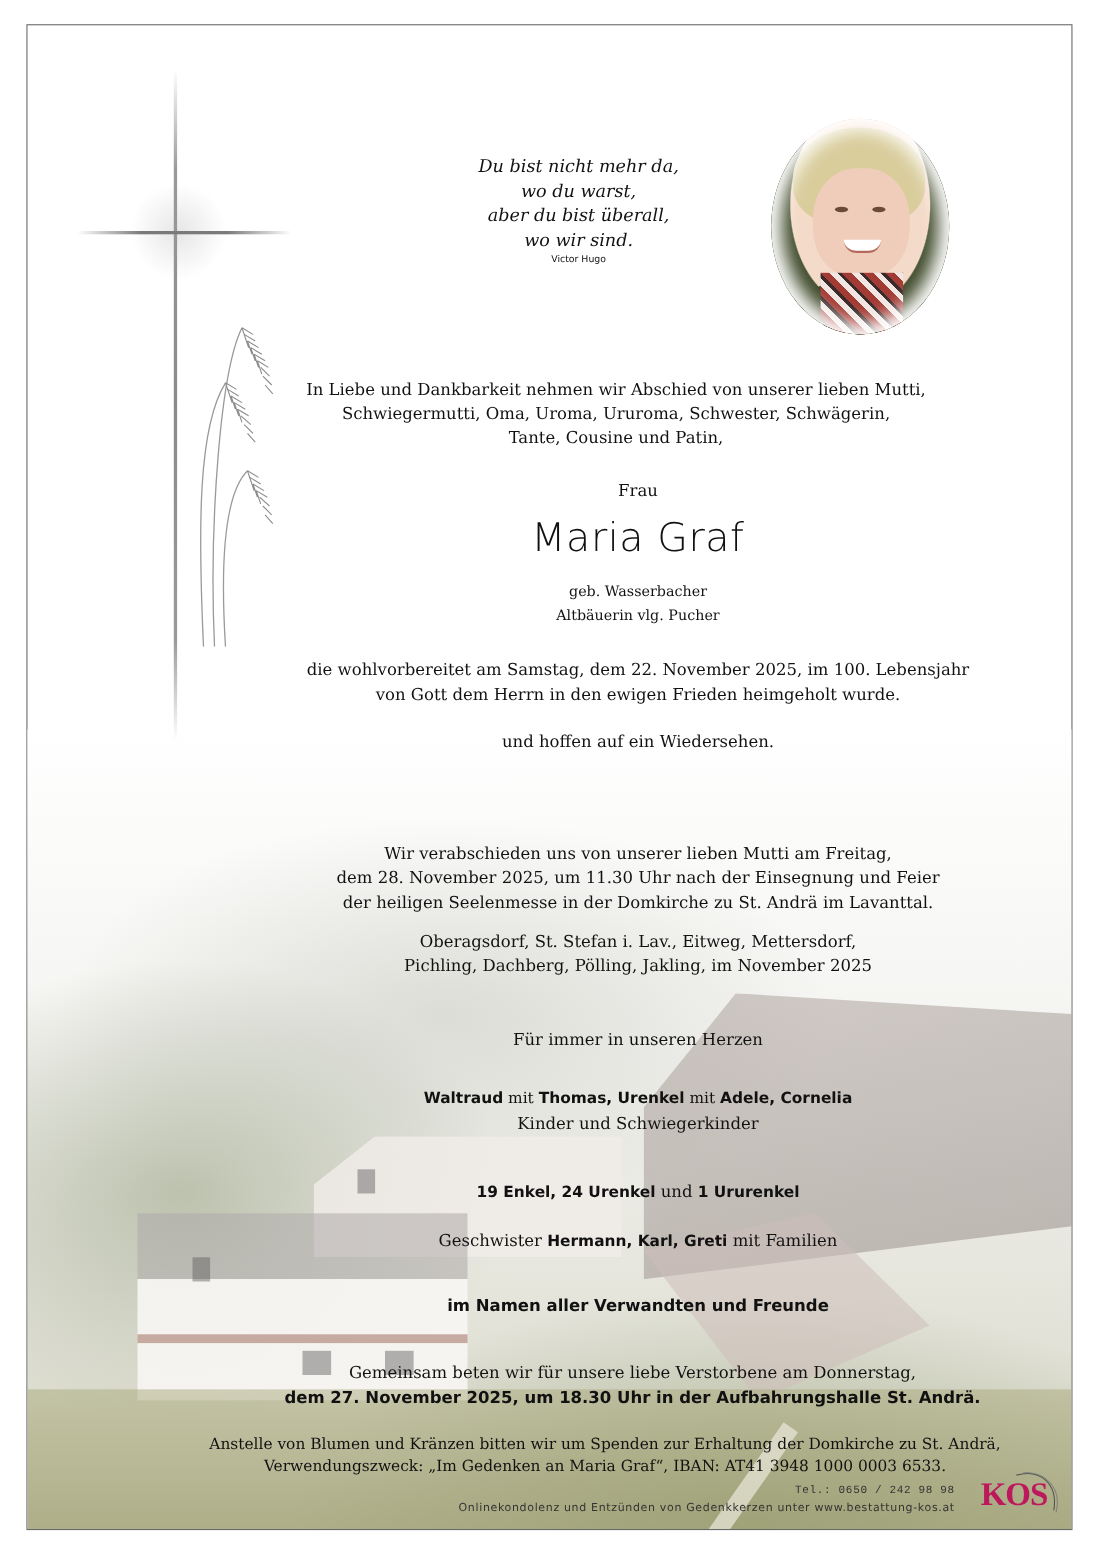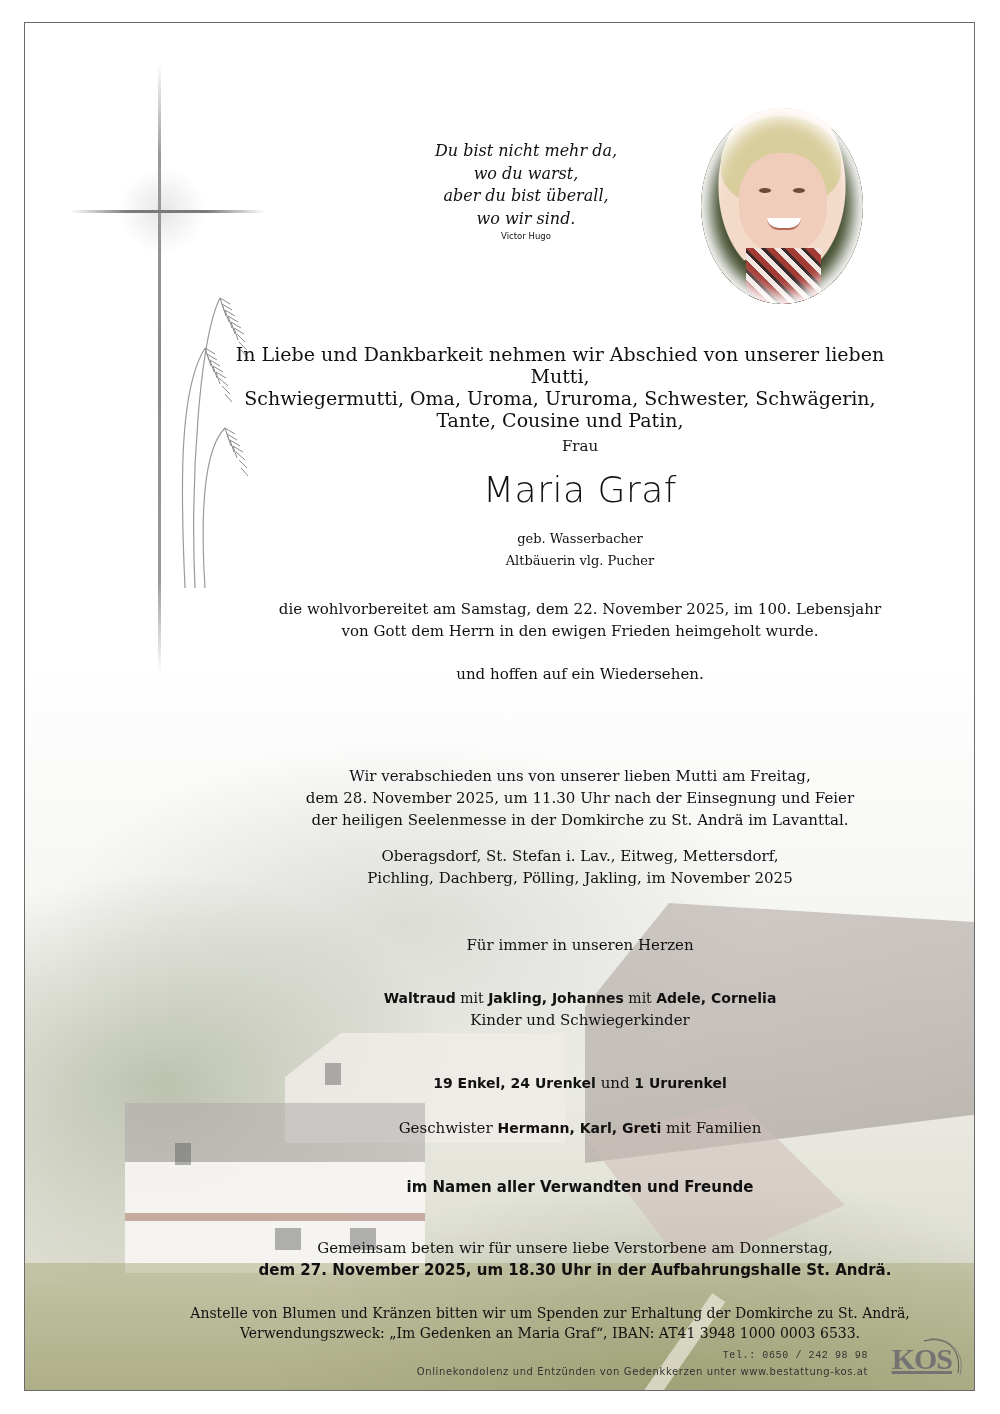--- a/index.html
+++ b/index.html
@@ -65,40 +65,40 @@
   .photo .hair { position:absolute; left:20px; top:8px; width:120px; height:90px; border-radius:50% 50% 40% 40%; background:#d9cd9c; }
   .photo .face { position:absolute; left:38px; top:45px; width:88px; height:100px; border-radius:45%; background:#f0cdbb; }
   .photo .eye1, .photo .eye2 { position:absolute; top:80px; width:12px; height:5px; border-radius:50%; background:#6b4a3a; }
   .photo .eye1 { left:58px; } .photo .eye2 { left:92px; }
   .photo .smile { position:absolute; left:66px; top:110px; width:34px; height:10px; border-radius:0 0 20px 20px; background:#fff; border-bottom:2px solid #b36a5a; }
   .photo .scarf { position:absolute; left:45px; top:140px; width:75px; height:60px;
     background:repeating-linear-gradient(45deg, #a33b35 0 6px, #f1e6e2 6px 11px, #3a2a2a 11px 14px); }
   .photo .jacket { position:absolute; left:0; top:150px; width:162px; height:60px; background:#3e4828; clip-path:polygon(0 40%, 30% 0, 30% 100%, 0 100%, 100% 100%, 70% 100%, 70% 0, 100% 40%); }
   .photo-fade { position:absolute; inset:0; border-radius:50%; box-shadow:inset 0 0 16px 10px #fff; }
 
-  .intro { left:180px; top:320px; width:710px; font-size:19px; line-height:22px; }
+  .intro { left:180px; top:320px; width:710px; font-size:15px; line-height:22px; }
   .frau { left:400px; top:414px; width:310px; font-size:15px; }
   .name { left:330px; top:433px; width:450px; font-size:36px; line-height:68px; letter-spacing:0.5px; font-family:"DejaVu Sans", sans-serif; font-weight:300; }
   .sub { left:380px; top:505px; width:350px; font-size:13px; line-height:22px; }
   .p1 { left:180px; top:575px; width:750px; font-size:15px; line-height:22px; }
   .p2 { left:180px; top:640px; width:750px; font-size:15px; line-height:22px; }
   .p3 { left:180px; top:742px; width:750px; font-size:15px; line-height:22px; }
   .p4 { left:180px; top:822px; width:750px; font-size:15px; line-height:22px; }
   .p5 { left:180px; top:913px; width:750px; font-size:15px; }
   .p6 { left:180px; top:964px; width:750px; font-size:15px; line-height:22px; }
   .p6 .b, .b { font-family:"DejaVu Sans", sans-serif; font-weight:bold; font-size:14px; }
   .p6 .m { font-size:14px; }
   .p7 { left:180px; top:1051px; width:750px; font-size:15px; }
   .p8 { left:180px; top:1096px; width:750px; font-size:15px; }
   .p9 { left:180px; top:1155px; width:750px; font-size:15px; }
   .p10 { left:150px; top:1214px; width:800px; font-size:15px; line-height:22px; }
   .p11 { left:120px; top:1280px; width:810px; font-size:14px; line-height:20px; }
   .footer-tel { position:absolute; right:106px; top:1327px; font-size:10px; letter-spacing:0.6px; color:#333; font-family:Liberation Mono, monospace; }
   .footer-web { position:absolute; right:106px; top:1343px; font-size:10px; letter-spacing:0.6px; color:#333; font-family:"DejaVu Sans", sans-serif; }
-  .logo { position:absolute; right:22px; top:1319px; font-family:"Liberation Serif", serif; font-weight:bold; font-size:30px; color:#737373; letter-spacing:-1px;text-decoration:underline; }
+  .logo { position:absolute; right:22px; top:1319px; font-family:"Liberation Serif", serif; font-weight:bold; font-size:30px; color:#be185d; letter-spacing:-1px; }
   .logo-arc { position:absolute; right:8px; top:1312px; width:50px; height:44px; }
 </style>
 </head>
 <body>
 
 <div class="page">
   <div class="bg">
     <div class="layer hill"></div>
     <div class="layer roof-big"></div>
     <div class="layer roof-right"></div>
@@ -181,21 +181,21 @@
 
   <div class="center p4">
     <div>Oberagsdorf, St. Stefan i. Lav., Eitweg, Mettersdorf,</div>
     <div>Pichling, Dachberg, Pölling, Jakling, im November 2025</div>
   </div>
 
   <div class="center p5">Für immer in unseren Herzen</div>
 
   <div class="center p6">
     <div>
-      <span class="b">Waltraud</span><span class="m"> mit </span><span class="b">Jakling, Johannes</span><span class="m"> mit </span><span class="b">Adele, Cornelia</span>
+      <span class="b">Waltraud</span><span class="m"> mit </span><span class="b">Thomas, Urenkel</span><span class="m"> mit </span><span class="b">Adele, Cornelia</span>
     </div>
     <div>Kinder und Schwiegerkinder</div>
   </div>
 
   <div class="center p7">
     <span class="b">19 Enkel, 24 Urenkel</span><span> und </span><span class="b">1 Ururenkel</span>
   </div>
 
   <div class="center p8">
     <span>Geschwister </span><span class="b">Hermann, Karl, Greti</span><span> mit Familien</span>

